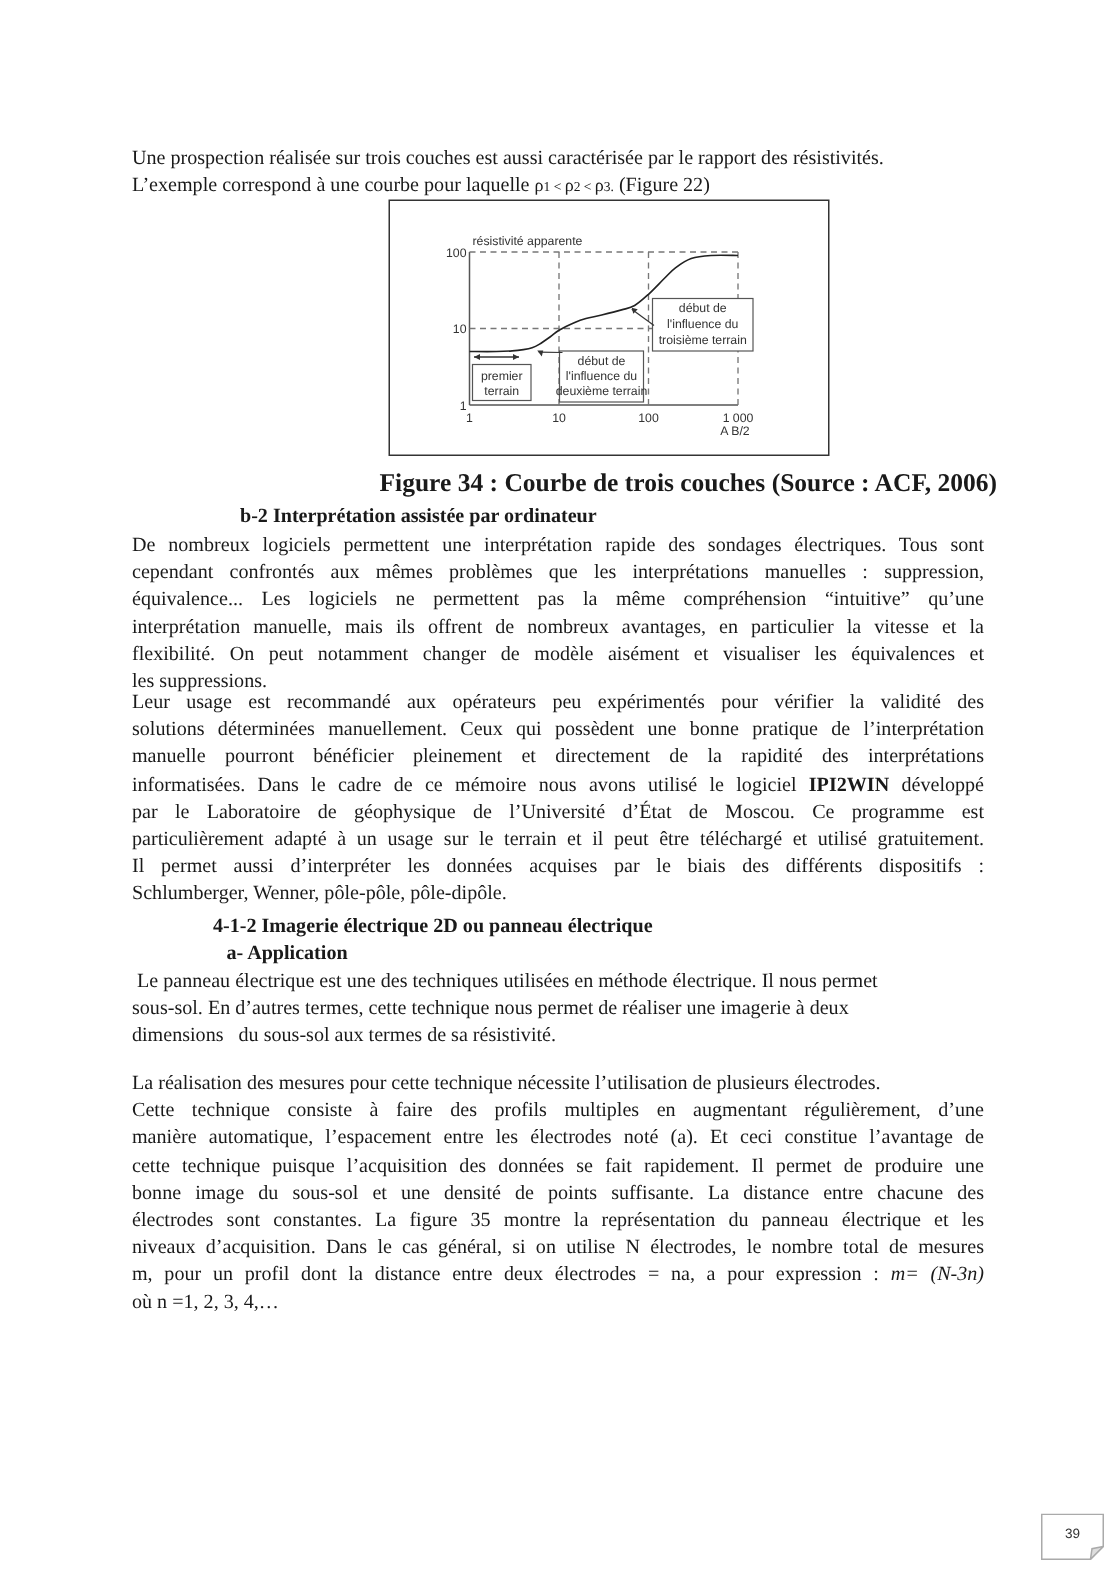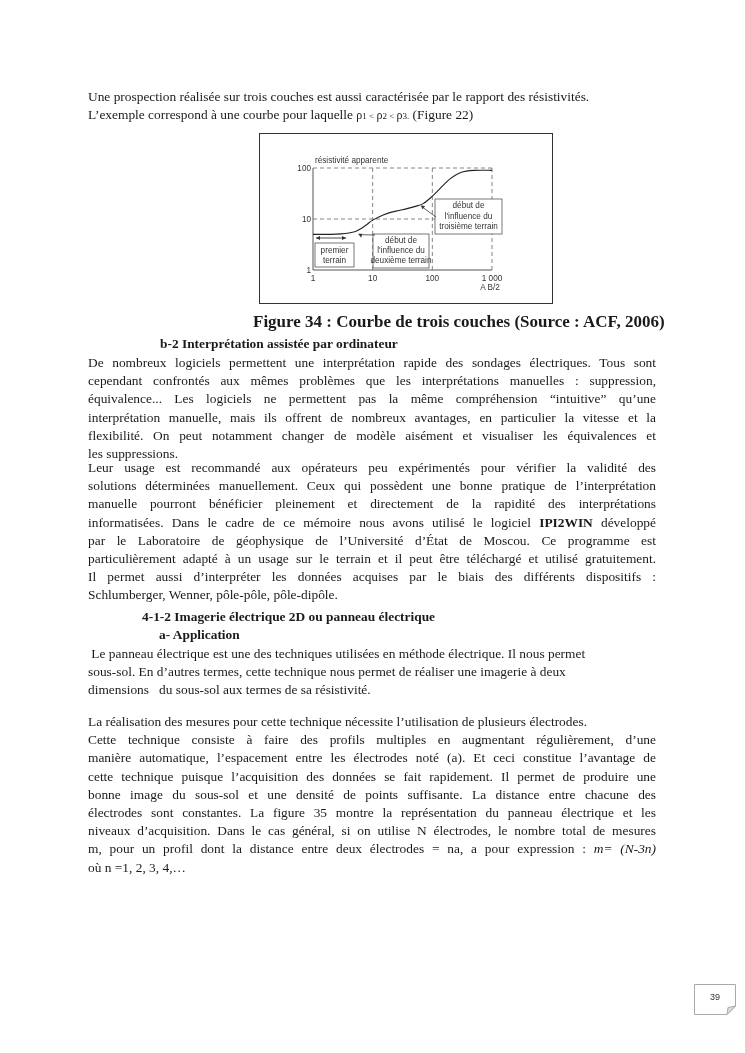--- a/index.html
+++ b/index.html
@@ -10,29 +10,29 @@
   .jline { display: block; text-align: justify; text-align-last: justify; white-space: normal; height: 18.2px; overflow: hidden; }
   .bold { font-weight: bold; }
   .rho { font-family: "Liberation Serif", serif; font-size: 12px; }
   .sub { font-size: 9px; }
   .lt { font-size: 9px; }
   #figure { position: absolute; left: 259px; top: 133px; width: 294px; height: 171px;
             border: 1.5px solid #333; box-sizing: border-box; background: #fff; }
   #figure svg { position: absolute; left: 0; top: 0; }
   .caption { position: absolute; left: 217px; top: 312px; font-weight: bold; font-size: 17px; margin-left: 36px; }
   .h { position: absolute; font-weight: bold; font-size: 13.4px; }
-  .pagenum { position: absolute; left: 694px; top: 984px; width: 42px; height: 31px; }
+  .pagenum { position: absolute; left: 694px; top: 1009px; width: 42px; height: 31px; }
   .pagenum span { position: absolute; left: 0; width: 42px; top: 8px; text-align: center;
                   font-family: "Liberation Sans", sans-serif; font-size: 9px; color: #333; }
   .math { font-style: italic; }
 </style>
 </head>
 <body>
 
-<div class="p" style="top:88px;">
+<div class="p" style="top:96px;">
   <span class="line">Une prospection réalisée sur trois couches est aussi caractérisée par le rapport des résistivités.</span>
   <span class="line">
     <span>L’exemple correspond à une courbe pour laquelle </span>
     <span class="rho"><span>ρ</span><span class="sub">1</span><span class="lt"> &lt; </span><span>ρ</span><span class="sub">2</span><span class="lt"> &lt; </span><span>ρ</span><span class="sub">3.</span></span>
     <span> (Figure 22)</span>
   </span>
 </div>
 
 <div id="figure">
   <svg id="chart" width="294" height="171">
@@ -111,21 +111,21 @@
   <span class="jline">solutions déterminées manuellement. Ceux qui possèdent une bonne pratique de l’interprétation</span>
   <span class="jline">manuelle pourront bénéficier pleinement et directement de la rapidité des interprétations</span>
   <span class="jline"><span>informatisées. Dans le cadre de ce mémoire nous avons utilisé le logiciel </span><span class="bold">IPI2WIN</span><span> développé</span></span>
   <span class="jline">par le Laboratoire de géophysique de l’Université d’État de Moscou. Ce programme est</span>
   <span class="jline">particulièrement adapté à un usage sur le terrain et il peut être téléchargé et utilisé gratuitement.</span>
   <span class="jline">Il permet aussi d’interpréter les données acquises par le biais des différents dispositifs :</span>
   <span class="line">Schlumberger, Wenner, pôle-pôle, pôle-dipôle.</span>
 </div>
 
 <div class="h" style="left:142px; top:609px;">4-1-2   Imagerie électrique 2D  ou panneau électrique</div>
-<div class="h" style="left:151px; top:627px;margin-left:8px;">a-   Application</div>
+<div class="h" style="left:151px; top:627px;">a-   Application</div>
 
 <div class="p" style="top:645px;">
   <span class="line" style="white-space:pre;"> Le panneau électrique est une des techniques utilisées en méthode électrique. Il nous permet</span>
   <span class="line">sous-sol. En d’autres termes, cette technique nous permet de réaliser une imagerie à deux</span>
   <span class="line" style="white-space:pre;">dimensions   du sous-sol aux termes de sa résistivité.</span>
 </div>
 
 <div class="p" style="top:713px;">
   <span class="line">La réalisation des mesures pour cette technique nécessite l’utilisation de plusieurs électrodes.</span>
   <span class="jline">Cette technique consiste à faire des profils multiples en augmentant régulièrement, d’une</span>

